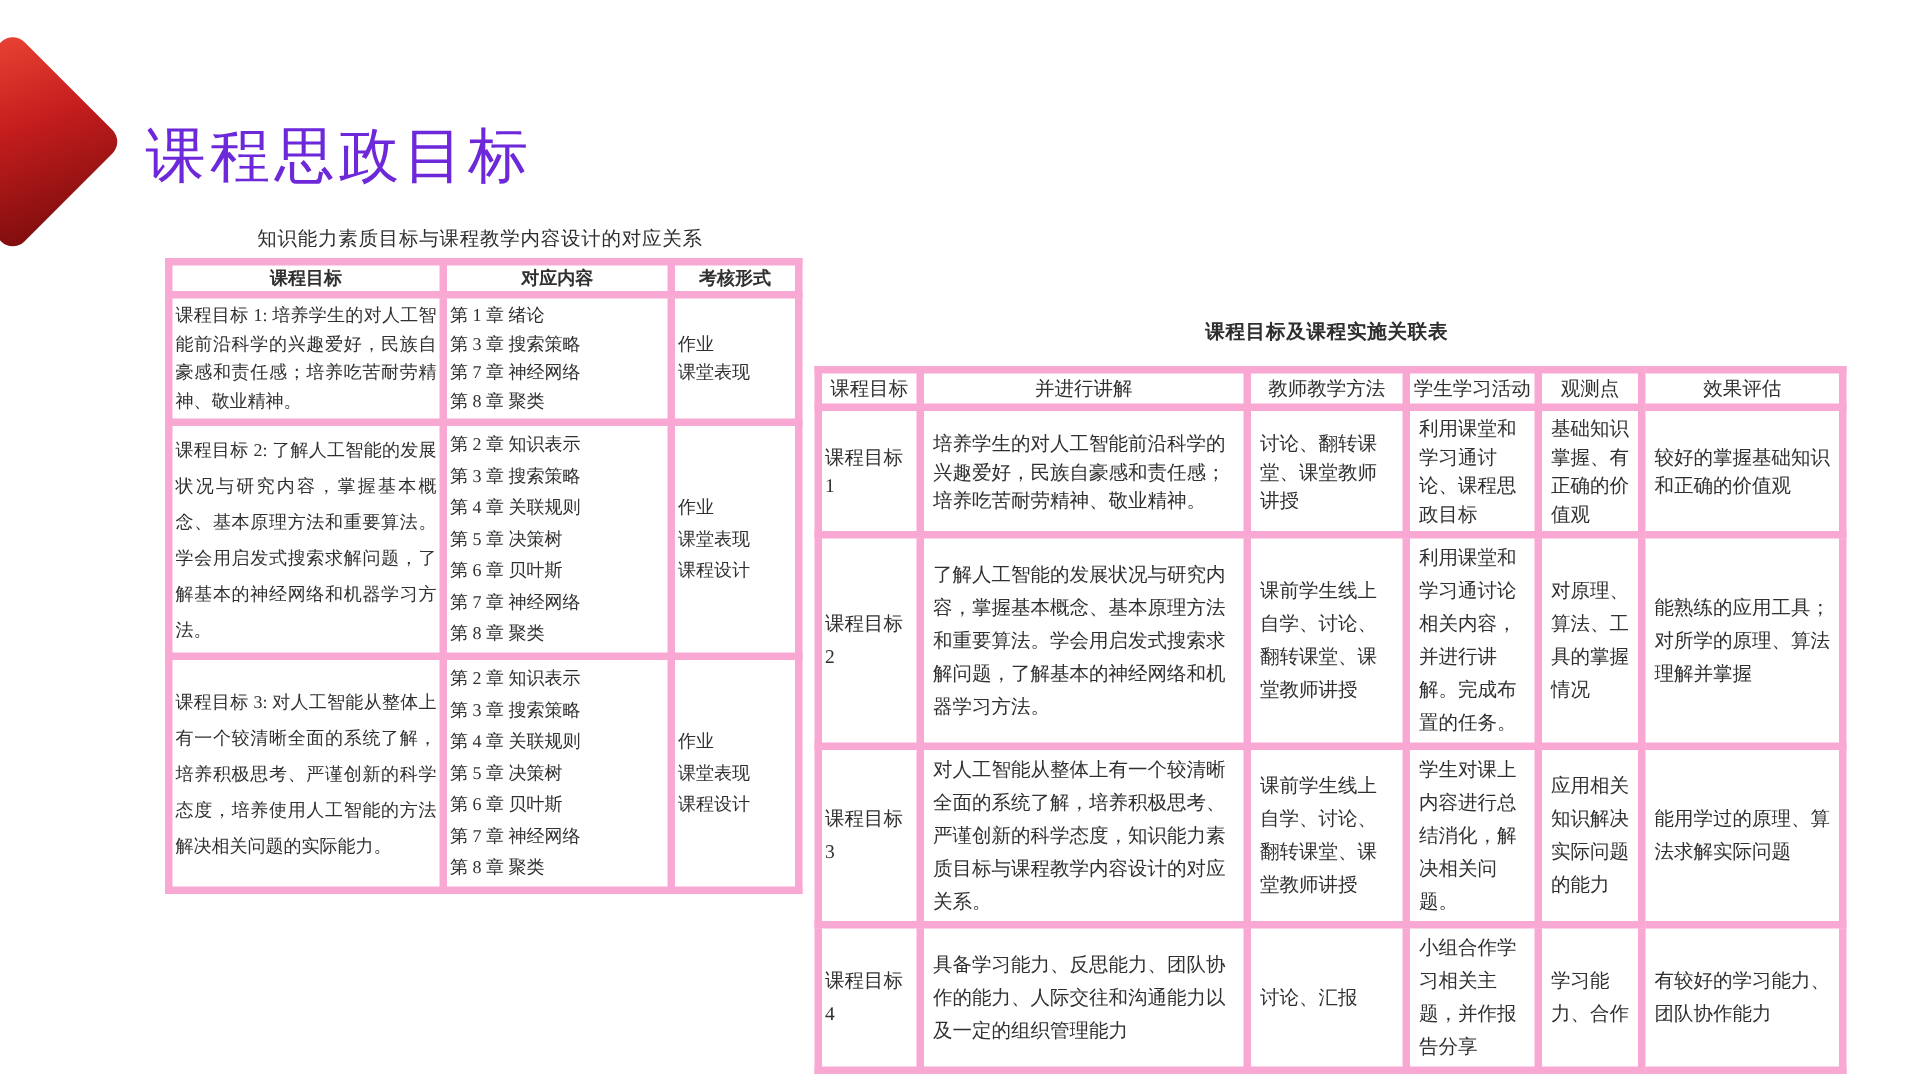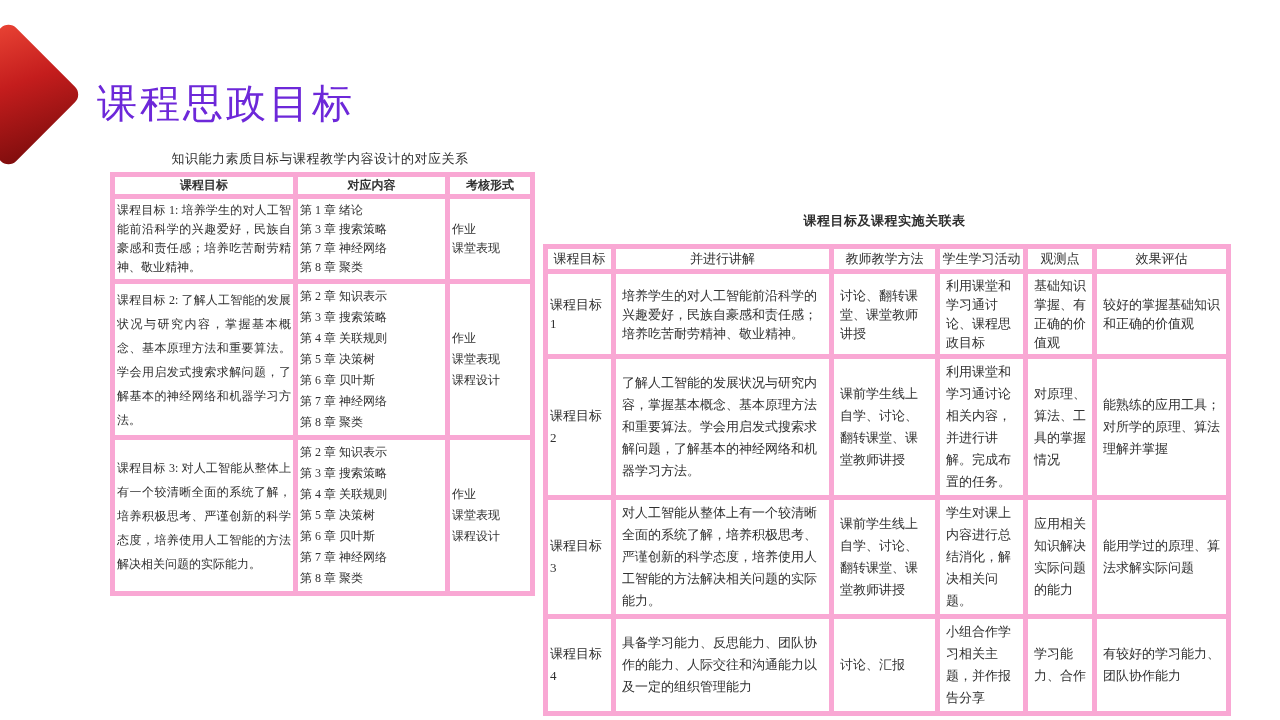--- a/index.html
+++ b/index.html
@@ -174,21 +174,21 @@
           <tr>
     <td class="goal-cell">课程目标 2</td>
     <td class="desc-cell">了解人工智能的发展状况与研究内容，掌握基本概念、基本原理方法和重要算法。学会用启发式搜索求解问题，了解基本的神经网络和机器学习方法。</td>
     <td class="teach-cell">课前学生线上自学、讨论、翻转课堂、课堂教师讲授</td>
     <td class="act-cell">利用课堂和学习通讨论相关内容，并进行讲解。完成布置的任务。</td>
     <td class="obs-cell">对原理、算法、工具的掌握情况</td>
     <td class="eval-cell">能熟练的应用工具；对所学的原理、算法理解并掌握</td>
   </tr>
           <tr>
     <td class="goal-cell">课程目标 3</td>
-    <td class="desc-cell">对人工智能从整体上有一个较清晰全面的系统了解，培养积极思考、严谨创新的科学态度，培养使用人工智能的方法解决相关问题的实际能力。</td>
+    <td class="desc-cell">对人工智能从整体上有一个较清晰全面的系统了解，培养积极思考、严谨创新的科学态度，知识能力素质目标与课程教学内容设计的对应关系。</td>
     <td class="teach-cell">课前学生线上自学、讨论、翻转课堂、课堂教师讲授</td>
     <td class="act-cell">学生对课上内容进行总结消化，解决相关问题。</td>
     <td class="obs-cell">应用相关知识解决实际问题的能力</td>
     <td class="eval-cell">能用学过的原理、算法求解实际问题</td>
   </tr>
           <tr>
     <td class="goal-cell">课程目标 4</td>
     <td class="desc-cell">具备学习能力、反思能力、团队协作的能力、人际交往和沟通能力以及一定的组织管理能力</td>
     <td class="teach-cell">讨论、汇报</td>
     <td class="act-cell">小组合作学习相关主题，并作报告分享</td>

